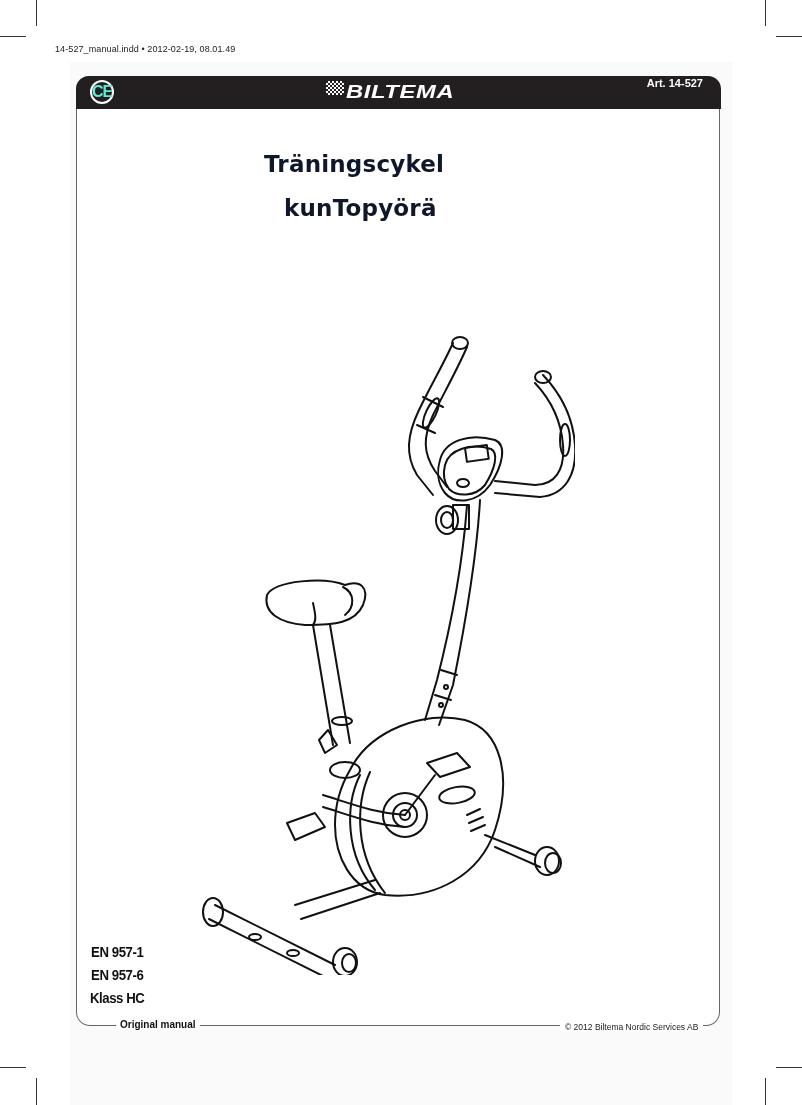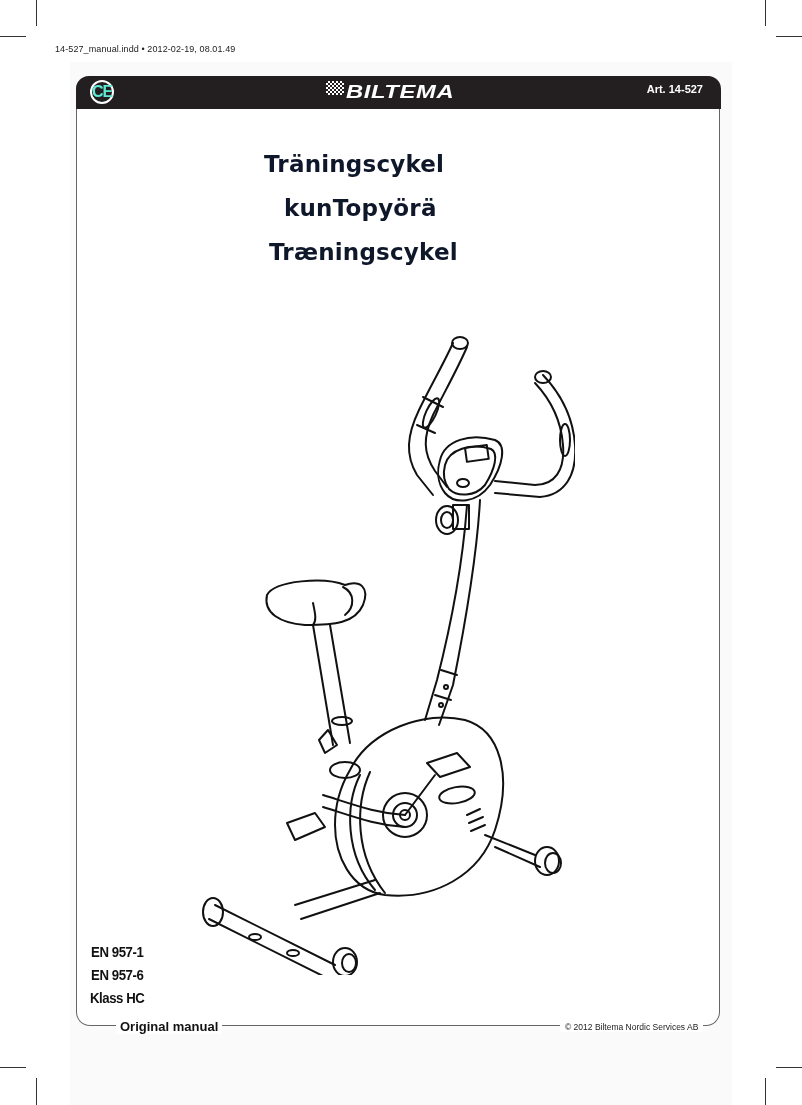--- a/index.html
+++ b/index.html
@@ -26,28 +26,28 @@
   }
   .logo {
     position: absolute; left: 250px; top: 5px; height: 24px; display: flex; align-items: flex-start;
   }
   .checker { width: 18px; height: 14px; margin-right: 2px;
     background-image:
       linear-gradient(45deg, #fff 25%, transparent 25%, transparent 75%, #fff 75%),
       linear-gradient(45deg, #fff 25%, transparent 25%, transparent 75%, #fff 75%);
     background-size: 4px 4px; background-position: 0 0, 2px 2px; }
   .logo-text { color: #fff; font-weight: 900; font-size: 19px; font-style: italic; letter-spacing: 0.5px; transform: scaleX(1.25); transform-origin: left center; font-family: "Liberation Sans", sans-serif; }
-  .art { position: absolute; right: 18px; top: 7px; color: #fff; font-weight: bold; font-size: 11px; margin-left: 36px; }
+  .art { position: absolute; right: 18px; top: 1px; color: #fff; font-weight: bold; font-size: 11px; margin-left: 36px; }
   .titles { position: absolute; left: 264px; top: 142px; }
   .titles div { font-weight: 900; font-size: 23px; line-height: 44px; color: #0f172a; letter-spacing: 0.2px; font-family: "DejaVu Sans", sans-serif; }
   .t3 { padding-left: 20px; }
   .t4 { padding-left: 5px; }
   .standards { position: absolute; left: 90px; top: 940px; text-align: center; }
   .standards div { font-weight: bold; font-size: 15px; line-height: 23px; color: #111; letter-spacing: -0.5px; font-family: "Liberation Sans", sans-serif; transform: scaleX(0.88); transform-origin: left center; }
-  .footer-left { position: absolute; left: 116px; top: 1019px; background: #fff; padding: 0 4px; font-weight: bold; font-size: 13px; color: #111; }
+  .footer-left { position: absolute; left: 116px; top: 1019px; background: #fff; padding: 0 4px; font-weight: bold; font-size: 10px; color: #111; }
   .footer-right { position: absolute; left: 560px; top: 1022px; background: #fff; padding: 0 5px; font-size: 8.5px; color: #222; text-align: center; }
   .bike { position: absolute; left: 195px; top: 325px; }
 </style>
 </head>
 <body>
 
 <div class="shade"></div>
 
 <div class="crop" style="left:36px;top:0;width:1px;height:26px;"></div>
 <div class="crop" style="left:0;top:36px;width:26px;height:1px;"></div>
@@ -67,21 +67,20 @@
   <div class="logo">
     <div class="checker"></div>
     <span class="logo-text">BILTEMA</span>
   </div>
   <div class="art">Art. 14-527</div>
 </div>
 
 <div class="titles">
   <div class="t1">Träningscykel</div>
   <div class="t3">kunTopyörä</div>
-  <div class="t4">Træningscykel</div>
 </div>
 
 <svg class="bike" width="380" height="650" viewBox="0 0 380 650" fill="none" stroke="#111" stroke-width="2" stroke-linejoin="round" stroke-linecap="round">
 
   <path d="M258 18 C248 40 236 60 224 85 C212 110 210 130 222 150 L238 170"></path>
   <path d="M272 22 C262 45 250 66 238 90 C228 112 228 128 240 146 L252 162"></path>
   <ellipse cx="265" cy="18" rx="8" ry="6"></ellipse>
   <path d="M228 72 L248 82 M222 100 L240 108"></path>
   <ellipse cx="236" cy="88" rx="5" ry="16" transform="rotate(25 236 88)"></ellipse>
 

